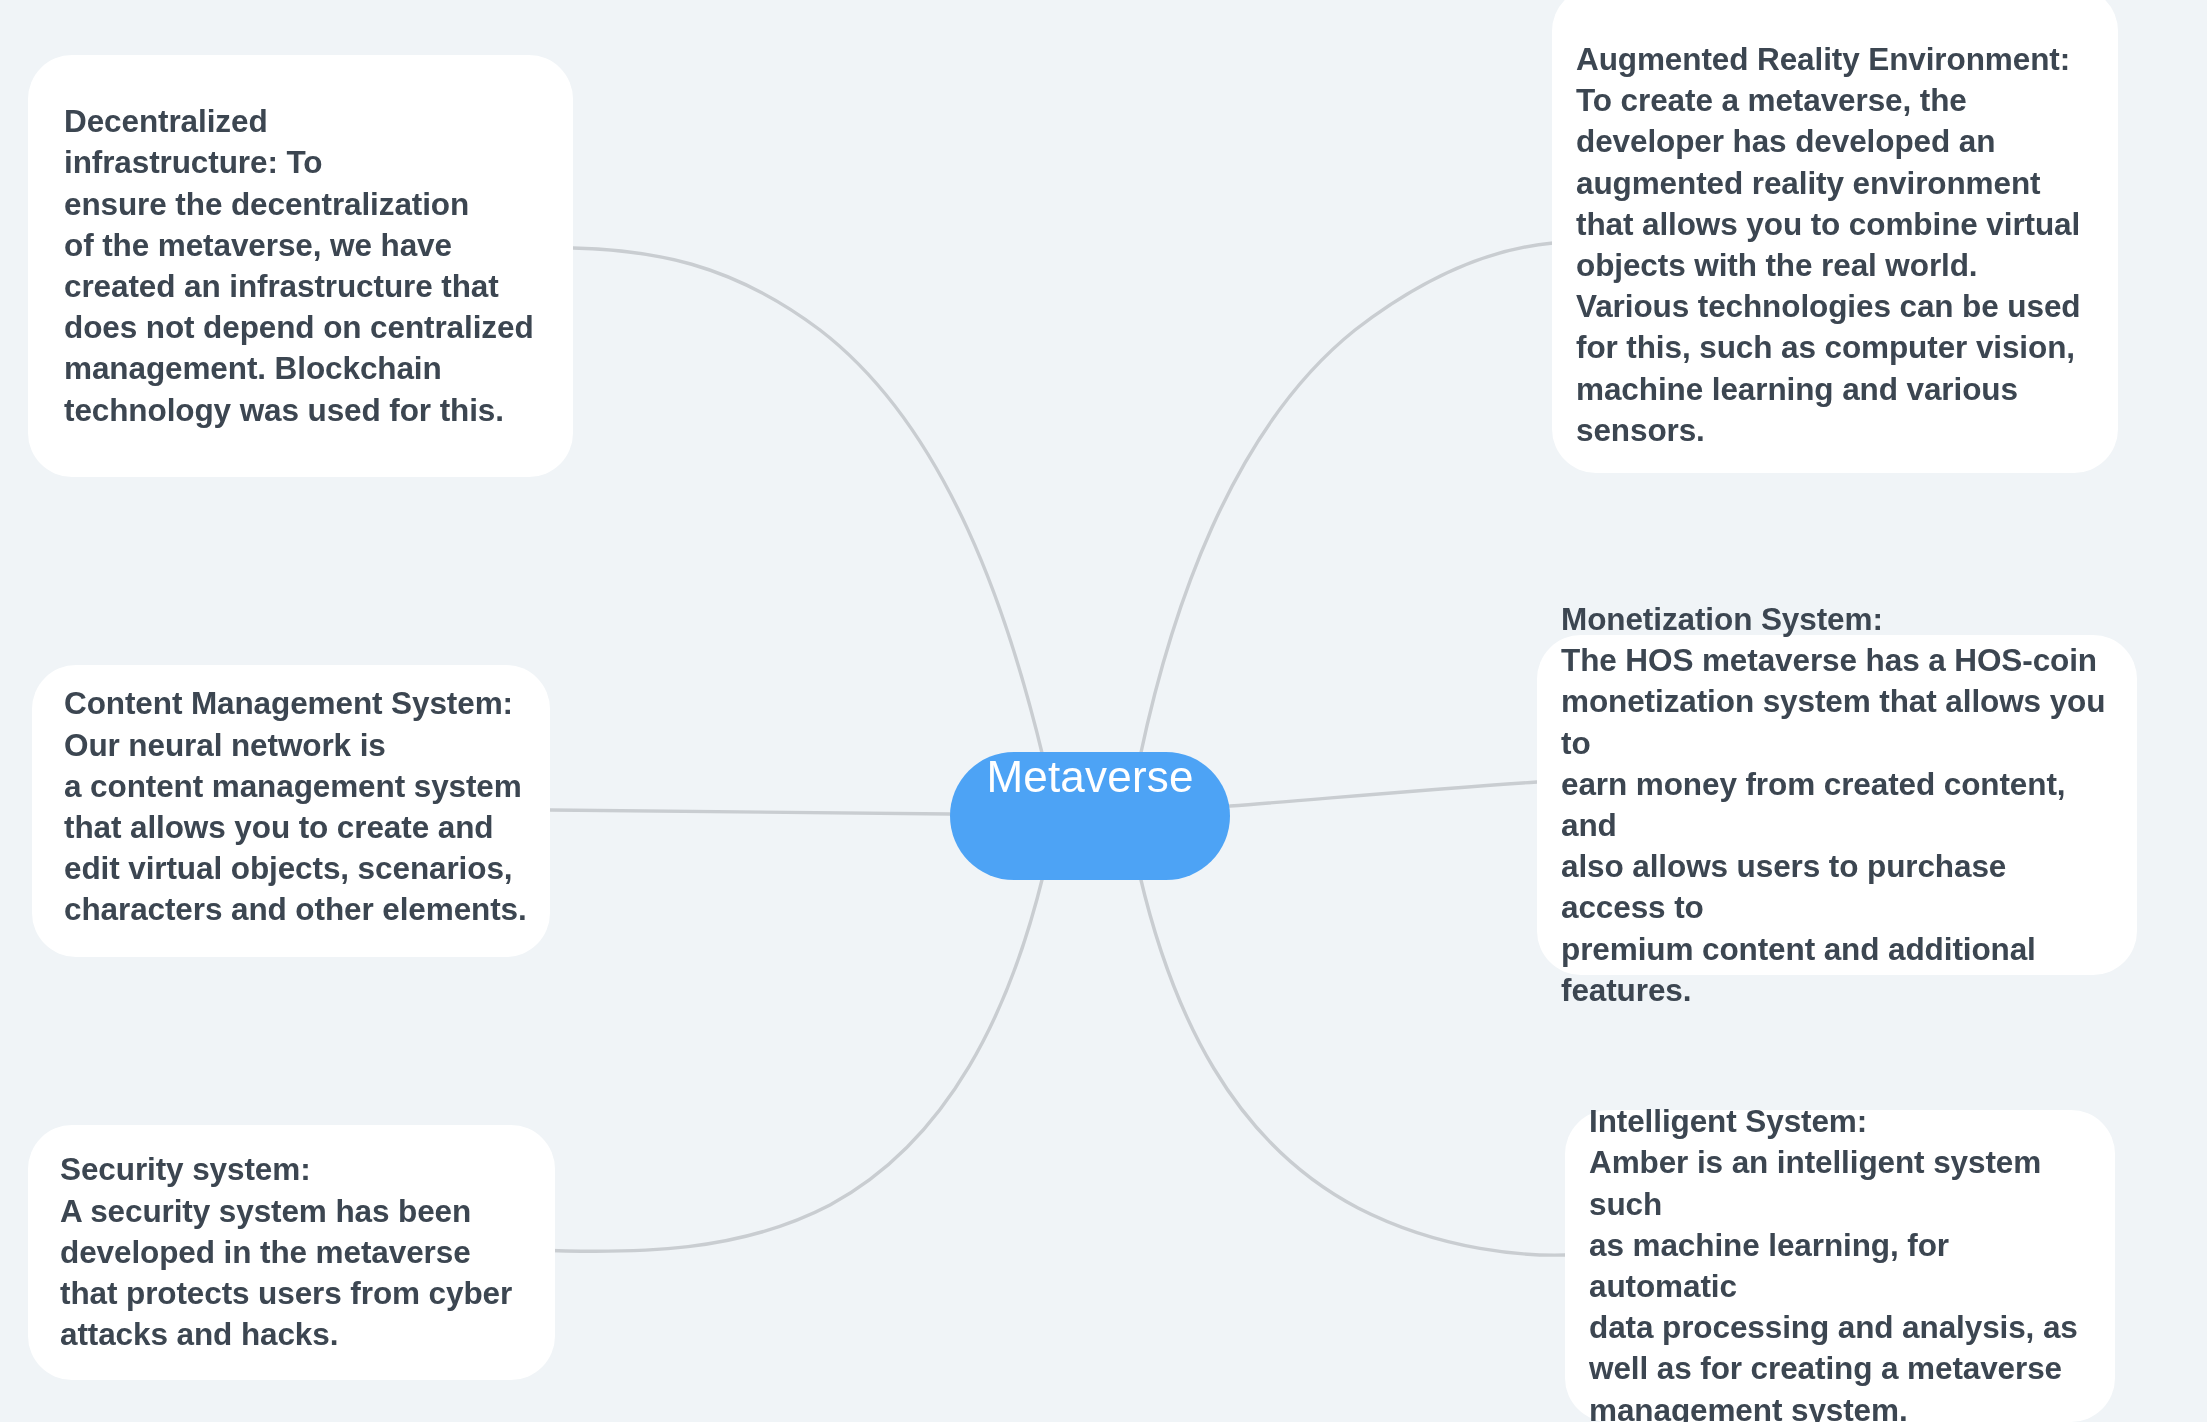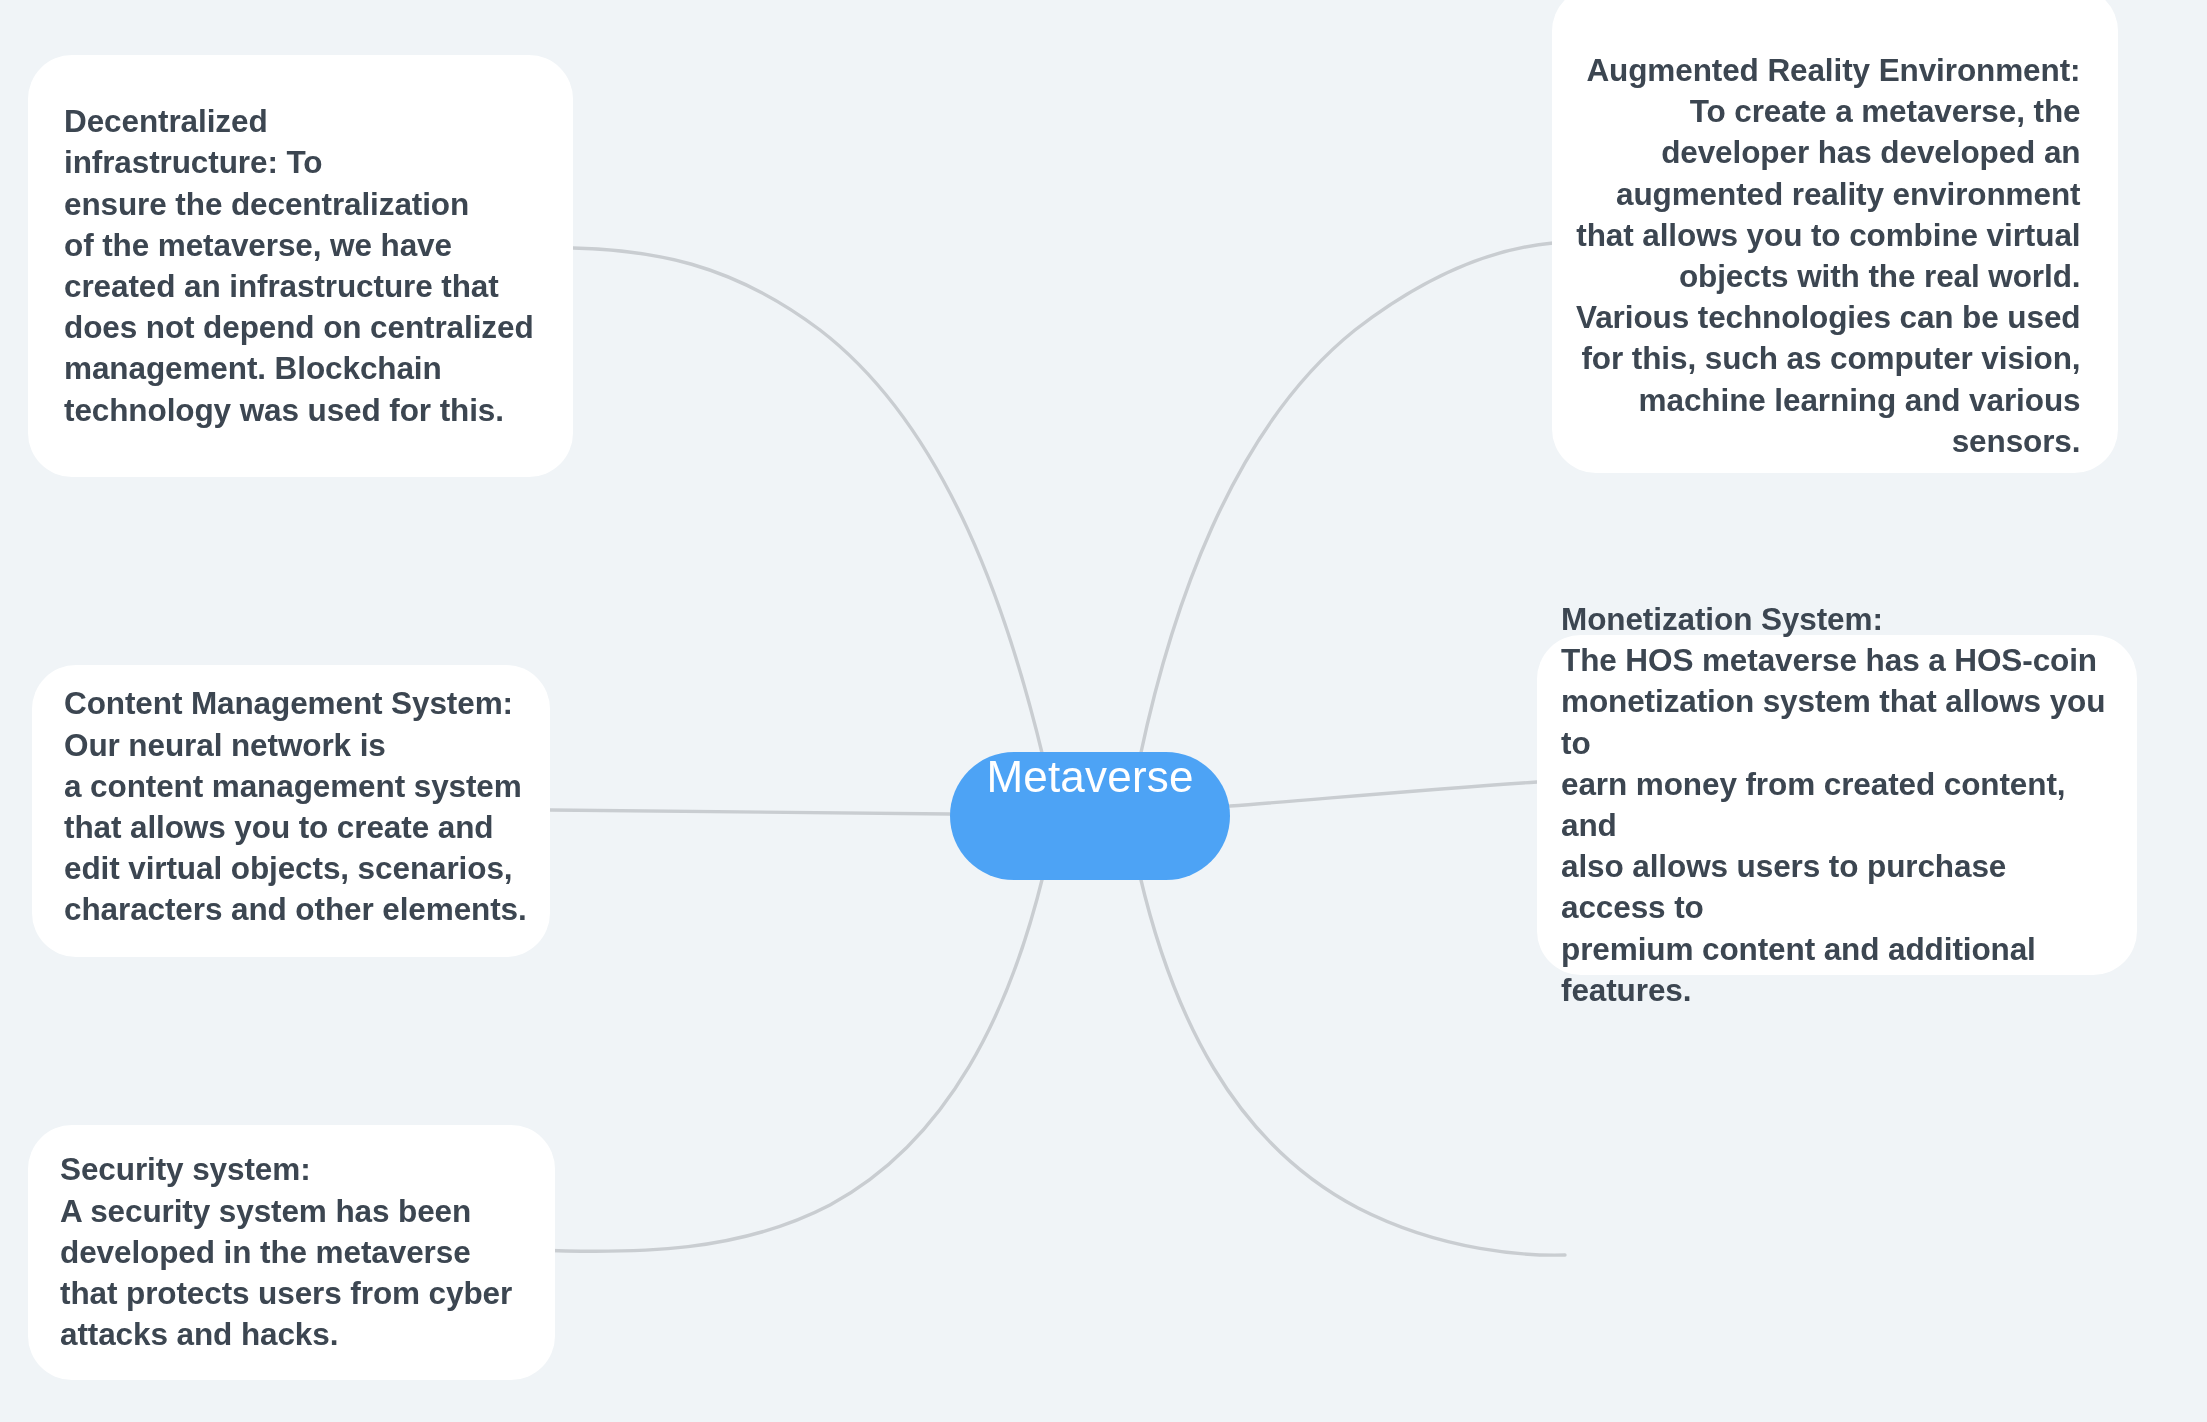--- a/index.html
+++ b/index.html
@@ -72,22 +72,21 @@
   
   #card-augmented-reality-environment {
     left: 1552px;
     top: -13px;
     width: 566px;
     height: 486px;
     padding: 0 24px 0 24px;
     align-items: flex-end;
   }
   #card-augmented-reality-environment .node-text {
-    padding-bottom: 11px;
-    text-align: right;
+    padding-bottom: 22px;
   }
   
   #card-monetization-system {
     left: 1537px;
     top: 618px;
     width: 600px;
     height: 340px;
     padding: 0 24px 0 24px;
     margin-top: 17px;
   }
@@ -183,18 +182,26 @@
   <div class="node-card" id="card-monetization-system">
     <div class="node-text">Monetization System:
 The HOS metaverse has a HOS-coin
 monetization system that allows you to
 earn money from created content, and
 also allows users to purchase access to
 premium content and additional
 features.</div>
   </div>
 
+  <div class="node-card" id="card-intelligent-system">
+    <div class="node-text">Intelligent System:
+Amber is an intelligent system such
+as machine learning, for automatic
+data processing and analysis, as
+well as for creating a metaverse
+management system.</div>
+  </div>
 
   <div id="center-node">
     <span id="center-node-label">Metaverse</span>
   </div>
 
 </div>
 
 </body></html>

